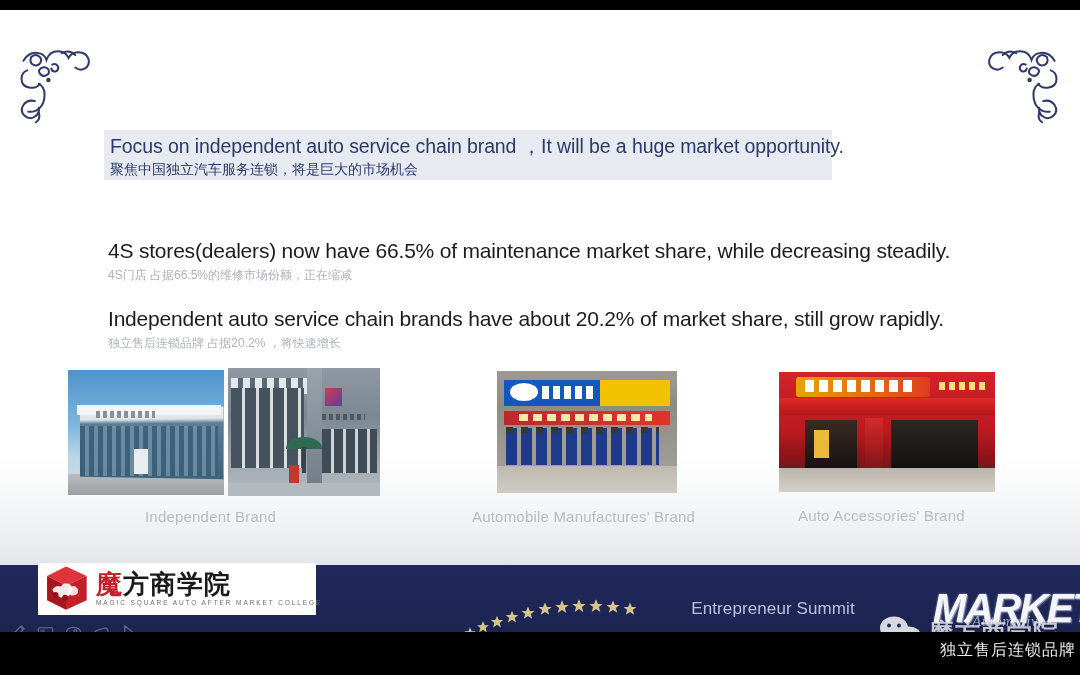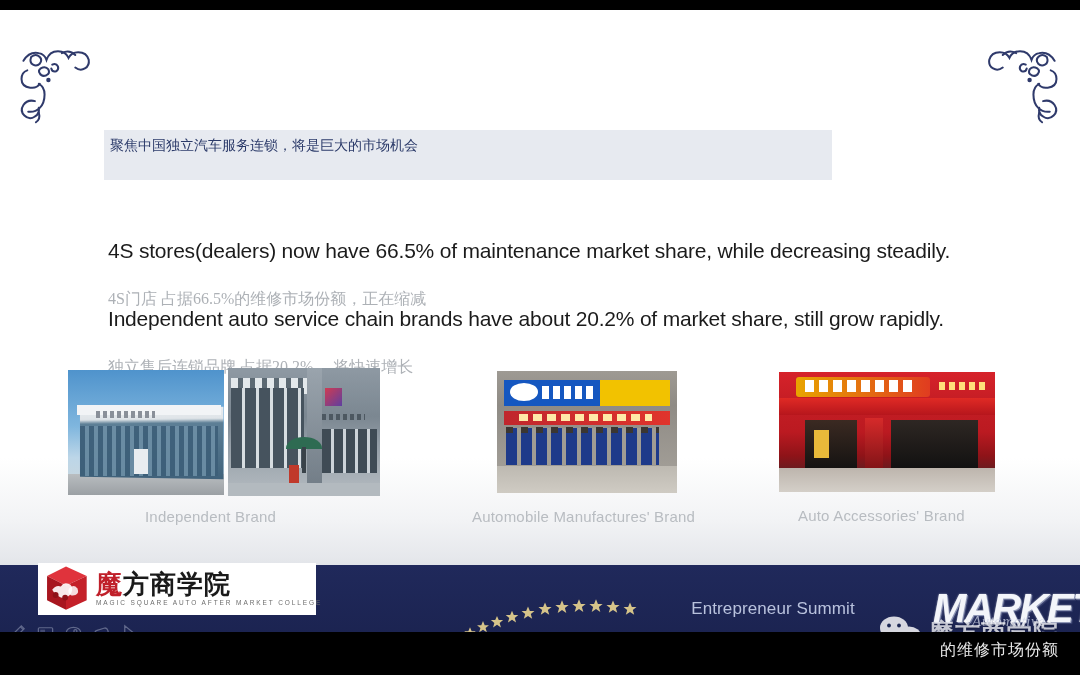--- a/index.html
+++ b/index.html
@@ -42,23 +42,22 @@
   }
 
   
   .stmt{position:absolute;left:108px;}
   .stmt-en{
     font-size:21px;color:#1b1b1b;line-height:26px;white-space:nowrap;
     letter-spacing:-0.2px;
     margin-top:32px;
   }
   .stmt-cn{
-    font-size:16px;color:#adb1b6;line-height:22px;white-space:nowrap;
-    font-family:Liberation Serif, serif;
-    margin-top:24px;
+    font-size:12px;color:#adb1b6;line-height:22px;white-space:nowrap;
+    font-family:Liberation Sans, sans-serif;
   }
   .stmt-1{top:196px;}
   .stmt-2{top:264px;}
 
   
   .photo-row{position:absolute;left:0;top:352px;width:968px;height:175px;}
   .photo{position:absolute;overflow:hidden;background:#c9ccd0;}
   .ph-a{left:68px;top:8px;width:156px;height:125px;}
   .ph-b{left:228px;top:6px;width:152px;height:128px;}
   .ph-c{left:497px;top:9px;width:180px;height:122px;}
@@ -220,20 +219,21 @@
         <path d="M18 40 q-6 2-6 9 q0 8 9 9 q7 1 10-4"></path>
         <path d="M30 54 q6 3 6 11 q0 9-5 14 q-5 5-12 4"></path>
         <path d="M26 72 q-8-2-12 4 q-4 6 1 11 q5 5 11 1 q5-3 4-9"></path>
         <path d="M30 84 q2 7-3 10"></path>
         <circle cx="40" cy="50" r="2.3" fill="#2f3a6b" stroke="none"></circle>
         <path d="M54 22 q8-4 14 2"></path>
       </svg>
     </div>
 
     <div class="title-band">
+      <div class="title-en">Focus on independent auto service chain brand ，It will be a huge market opportunity.</div>
       <div class="title-cn">聚焦中国独立汽车服务连锁，将是巨大的市场机会</div>
     </div>
 
     <div class="stmt stmt-1">
       <div class="stmt-en">4S stores(dealers) now have 66.5% of maintenance market share, while decreasing steadily.</div>
       <div class="stmt-cn">4S门店 占据66.5%的维修市场份额，正在缩减</div>
     </div>
 
     <div class="stmt stmt-2">
       <div class="stmt-en">Independent auto service chain brands have about 20.2% of market share, still grow rapidly.</div>
@@ -411,15 +411,15 @@
           <circle cx="27" cy="19" r="1.6" fill="#1e2a55"></circle>
           <circle cx="35" cy="19" r="1.6" fill="#1e2a55"></circle>
         </svg>
       </span>
       <span class="wm-text">魔方商学院</span>
     </div>
 
   </div>
 
   <div class="letterbox-bottom"></div>
-  <div class="bb-text">的维修市场份额</div>
+  <div class="bb-text">独立售后连锁品牌</div>
 
 </div>
 
 </body></html>

